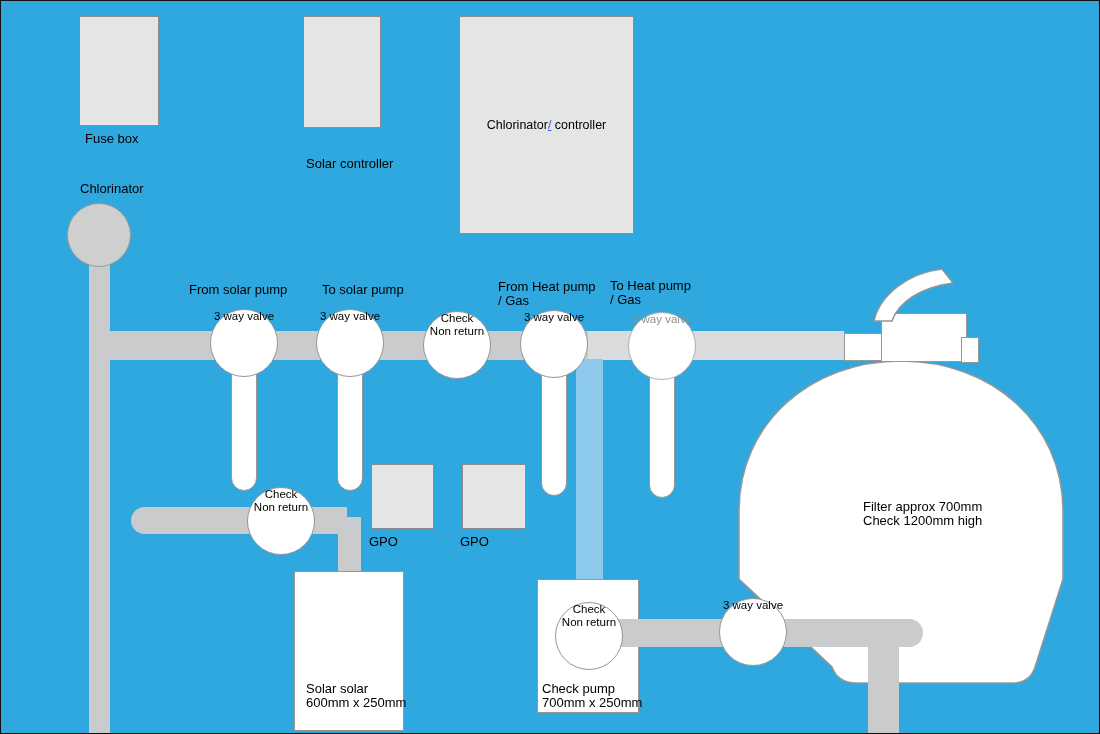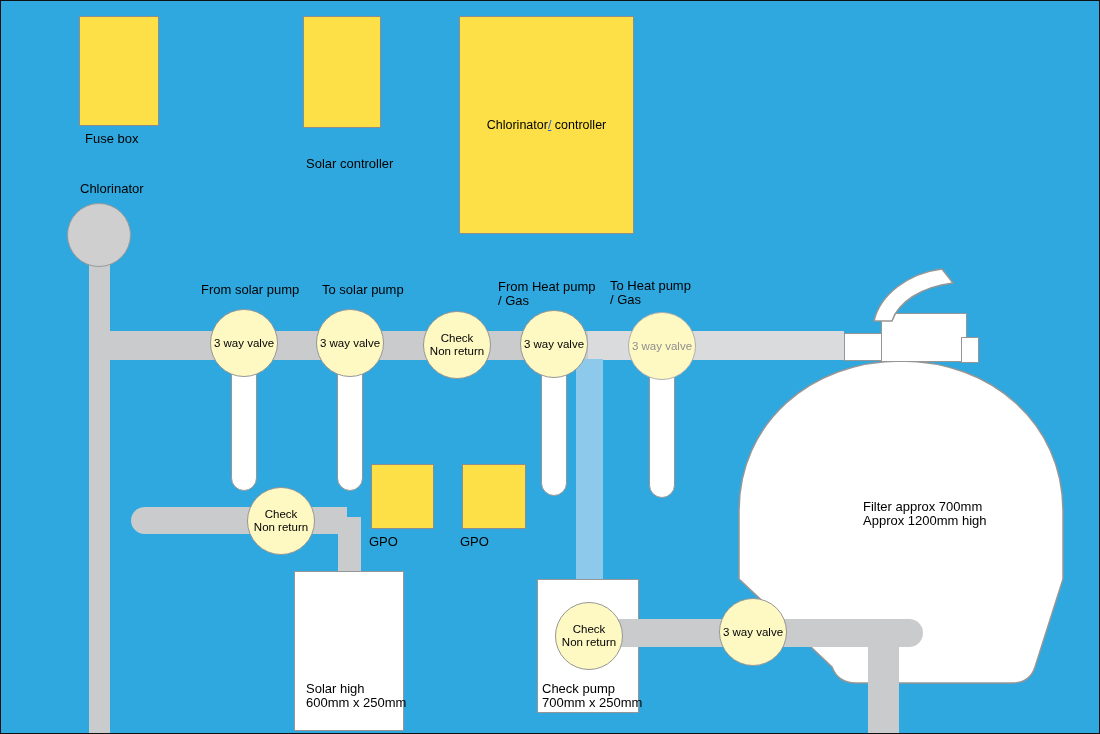--- a/index.html
+++ b/index.html
@@ -1,27 +1,27 @@
 <!DOCTYPE html>
 <html><head>
 <meta charset="utf-8">
 <style>
   html,body{margin:0;padding:0;background:#fff}
   .canvas{position:relative;width:1100px;height:734px;background:#2EA8DF;border:1px solid #101010;
           box-sizing:border-box;font-family:"Liberation Sans",sans-serif;color:#000;overflow:hidden}
   .abs{position:absolute}
-  .box{background:#fde047;border:1px solid #8D8D8D;box-sizing:border-box;z-index:2}
+  .box{background:#e5e5e5;border:1px solid #8D8D8D;box-sizing:border-box;z-index:2}
   .pipe{background:#C9CBCD;z-index:1}
   .pipe-light{background:#D9DBDC;z-index:1}
   .pipe-blue{background:#8CC9EB;z-index:1}
   .white-rect{background:#fff;border:1px solid #969696;box-sizing:border-box;z-index:2}
   .z3{z-index:3}
   .drop{background:#fff;border:1px solid #969696;border-radius:0 0 13px 13px;box-sizing:border-box;z-index:2}
-  .valve{background:#fef9c3;border:1px solid #969696;border-radius:50%;width:68px;height:68px;
-         display:flex;align-items:center;justify-content:center;text-align:center;
+  .valve{background:#ffffff;border:1px solid #969696;border-radius:50%;width:68px;height:68px;
+         display:flex;align-items:flex-start;justify-content:center;text-align:center;
          font-size:11.5px;line-height:13px;z-index:4;box-sizing:border-box}
   .valve.muted{color:#8F8F8F;border-color:#AFAFAF}
   .label{font-size:13px;line-height:14px;z-index:5;white-space:nowrap}
   .line{display:block}
   .chlor-circle{background:#CFCFCF;border:1px solid #9A9A9A;border-radius:50%;z-index:3;box-sizing:border-box}
   .cc-box{display:flex;align-items:center;justify-content:center;font-size:12.5px}
   .slash{color:#2E62D9;text-decoration:underline}
   svg{display:block}
 </style>
 </head>
@@ -39,21 +39,21 @@
     <span><span>Chlorinator</span><span class="slash">/</span><span> controller</span></span>
   </div>
 
   <div class="abs label" style="left:79px;top:181px">Chlorinator</div>
   <div class="abs pipe" style="left:88px;top:232px;width:21px;height:501px"></div>
   <div class="abs chlor-circle" style="left:66px;top:202px;width:64px;height:64px"></div>
 
   <div class="abs pipe" style="left:109px;top:330px;width:734px;height:29px"></div>
   <div class="abs pipe-light" style="left:587px;top:330px;width:256px;height:29px"></div>
 
-  <div class="abs label" style="left:200px;top:282px">From solar pump</div>
+  <div class="abs label" style="left:188px;top:282px">From solar pump</div>
   <div class="abs label" style="left:321px;top:282px">To solar pump</div>
   <div class="abs label" style="left:497px;top:279px">
     <span class="line">From Heat pump</span>
     <span class="line">/ Gas</span>
   </div>
   <div class="abs label" style="left:609px;top:278px">
     <span class="line">To Heat pump</span>
     <span class="line">/ Gas</span>
   </div>
 
@@ -92,21 +92,21 @@
   <div class="abs pipe" style="left:337px;top:516px;width:23px;height:56px"></div>
   <div class="abs valve" style="left:246px;top:486px">
     <span>
       <span class="line">Check</span>
       <span class="line">Non return</span>
     </span>
   </div>
 
   <div class="abs white-rect" style="left:293px;top:570px;width:110px;height:160px"></div>
   <div class="abs label" style="left:305px;top:681px">
-    <span class="line">Solar high</span>
+    <span class="line">Solar solar</span>
     <span class="line">600mm x 250mm</span>
   </div>
 
   <div class="abs white-rect" style="left:536px;top:578px;width:102px;height:134px"></div>
   <div class="abs label" style="left:541px;top:681px">
     <span class="line">Check pump</span>
     <span class="line">700mm x 250mm</span>
   </div>
 
   <div class="abs pipe" style="left:788px;top:598px;width:224px;height:30px"></div>
@@ -130,17 +130,17 @@
 
   <div class="abs white-rect z3" style="left:843px;top:332px;width:40px;height:28px"></div>
   <div class="abs white-rect z3" style="left:880px;top:312px;width:86px;height:49px"></div>
   <div class="abs white-rect z3" style="left:960px;top:336px;width:18px;height:26px"></div>
   <svg class="abs z3" style="left:855px;top:258px" width="120" height="70" viewBox="0 0 120 70">
     <path d="M 18 62 C 24 36 52 14 86 10 L 97 24 C 64 28 42 44 36 62 Z" fill="#ffffff" stroke="#969696" stroke-width="1.5"></path>
   </svg>
 
   <div class="abs label" style="left:862px;top:499px">
     <span class="line">Filter approx 700mm</span>
-    <span class="line">Approx 1200mm high</span>
+    <span class="line">Check 1200mm high</span>
   </div>
 
 
 </div>
 
 </body></html>

